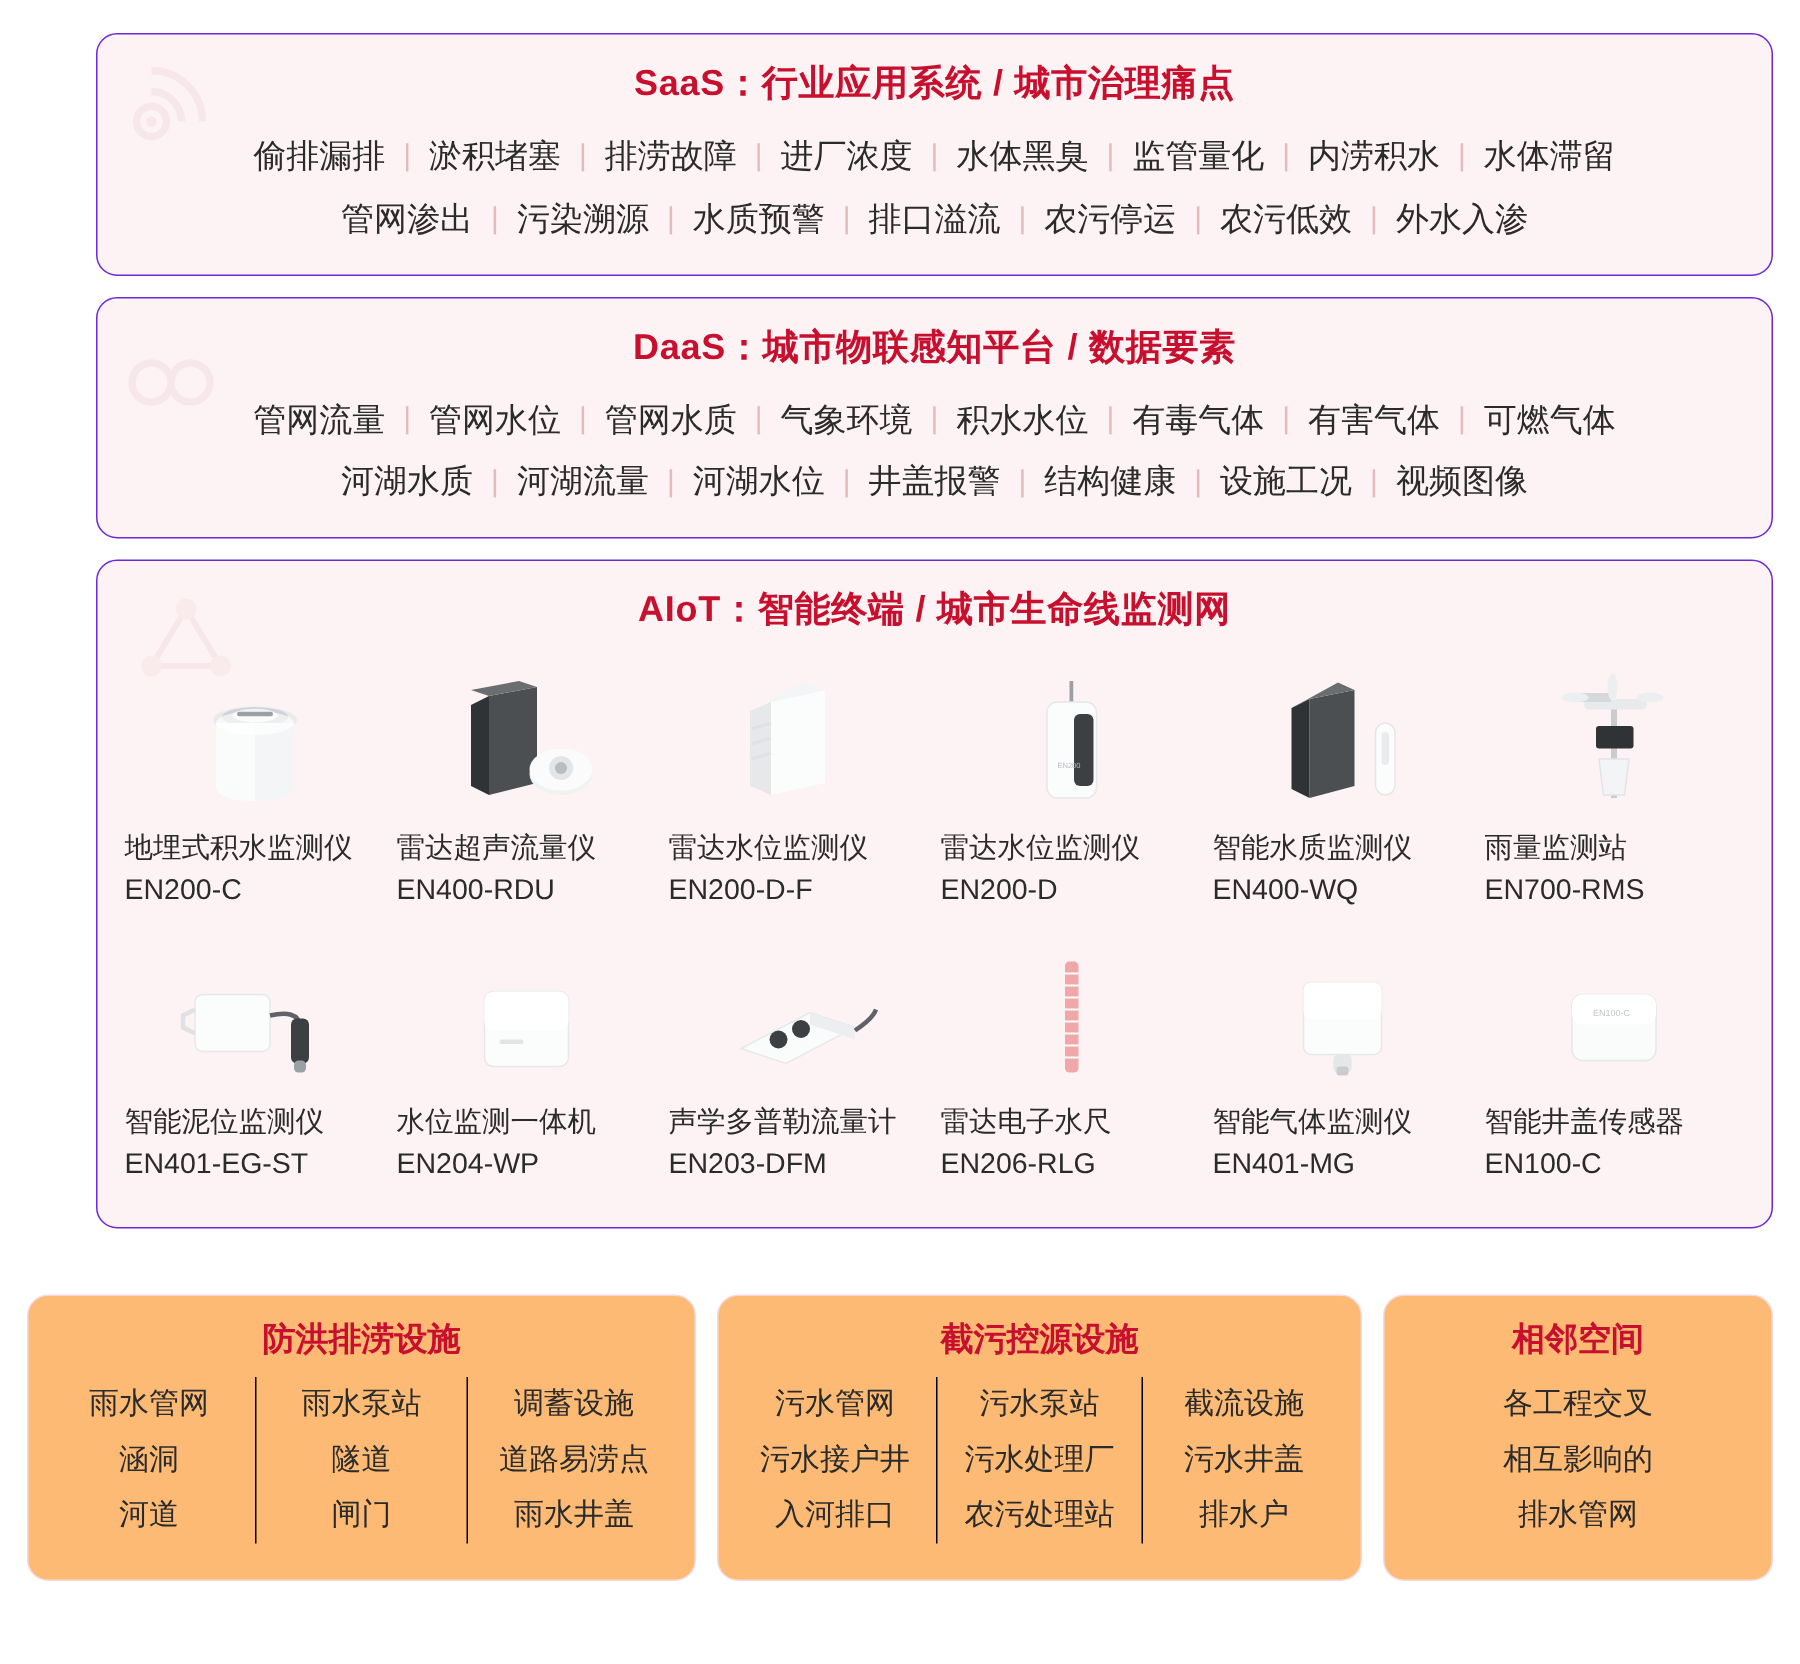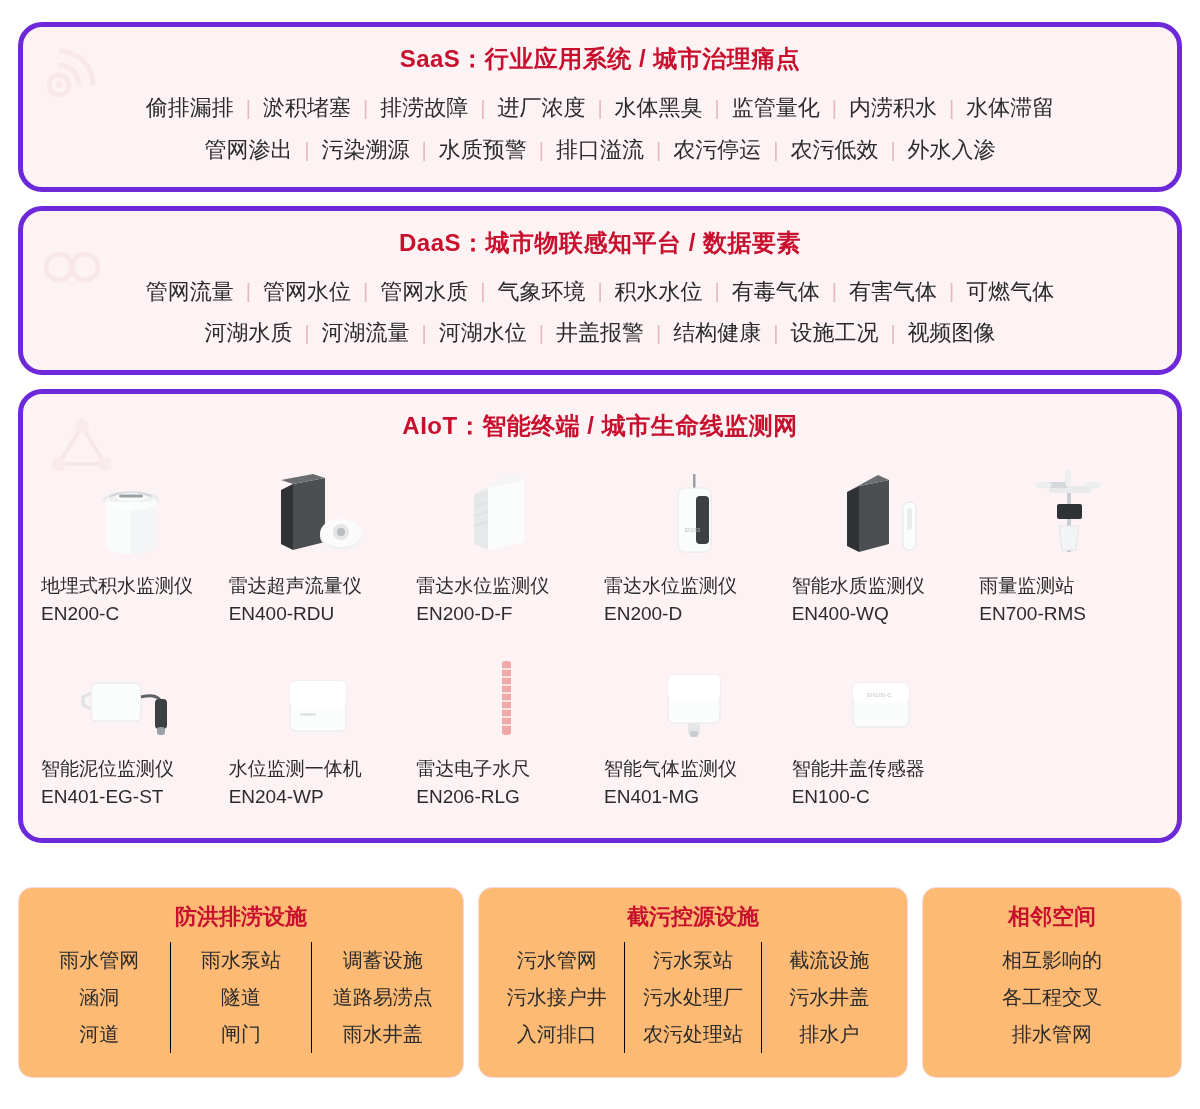--- a/index.html
+++ b/index.html
@@ -10,25 +10,26 @@
   }
   #page {
     width: 1200px; height: 1109px;
     position: relative;
     background: #ffffff;
     padding: 22px 18px;
   }
 
   .panel {
     position: relative;
-    border: 5px solid #6d28d9;
-    border-radius: 24px;
+    border: 1px solid #6d28d9;
+    border-radius: 14px;
     background: #fdf3f4;
     margin-bottom: 14px;
     overflow: hidden;
+    margin-left: 46px;
   }
 
   .panel-title {
     text-align: center;
     font-size: 24px;
     font-weight: bold;
     color: #c8102e;
     padding: 16px 0 12px 0;
     letter-spacing: 0.5px;
   }
@@ -363,20 +364,33 @@
           <svg width="92" height="96" viewBox="0 0 92 96">
             <rect x="18" y="32" width="56" height="50" rx="6" fill="#fbfcfc" stroke="#e6e8ea"></rect>
             <rect x="18" y="32" width="56" height="26" rx="6" fill="#ffffff"></rect>
             <rect x="28" y="64" width="16" height="3" rx="1.5" fill="#e2e4e6"></rect>
           </svg>
         </div>
         <div class="nm">水位监测一体机</div>
         <div class="mdl">EN204-WP</div>
       </div>
 
+      <div class="device">
+        <div class="art">
+          <svg width="116" height="96" viewBox="0 0 116 96">
+            <path d="M20 70 L66 46 L96 56 L50 80 Z" fill="#fafbfb" stroke="#e6e8ea"></path>
+            <path d="M66 46 L96 56 L96 64 L66 54 Z" fill="#eceef0"></path>
+            <circle cx="45" cy="64" r="6" fill="#3c4043"></circle>
+            <circle cx="60" cy="57" r="6" fill="#3c4043"></circle>
+            <path d="M96 58 Q108 50 110 44" fill="none" stroke="#5f6368" stroke-width="3"></path>
+          </svg>
+        </div>
+        <div class="nm">声学多普勒流量计</div>
+        <div class="mdl">EN203-DFM</div>
+      </div>
 
       <div class="device">
         <div class="art">
           <svg width="60" height="96" viewBox="0 0 60 96">
             <rect x="26" y="12" width="9" height="74" rx="3" fill="#f0a7a7"></rect>
             <g stroke="#ffffff" stroke-width="1.4">
               <path d="M26 20 H35"></path>
                 <path d="M26 28 H35"></path>
                 <path d="M26 36 H35"></path>
               <path d="M26 44 H35"></path>
@@ -459,21 +473,21 @@
           <div>截流设施</div>
           <div>污水井盖</div>
           <div>排水户</div>
         </div>
       </div>
     </div>
 
     <div class="bbox b3">
       <h3>相邻空间</h3>
       <div class="single-col">
+        <div>各工程交叉</div>
         <div>相互影响的</div>
-        <div>各工程交叉</div>
         <div>排水管网</div>
       </div>
     </div>
 
   </div>
 
 </div>
 
 </body></html>

